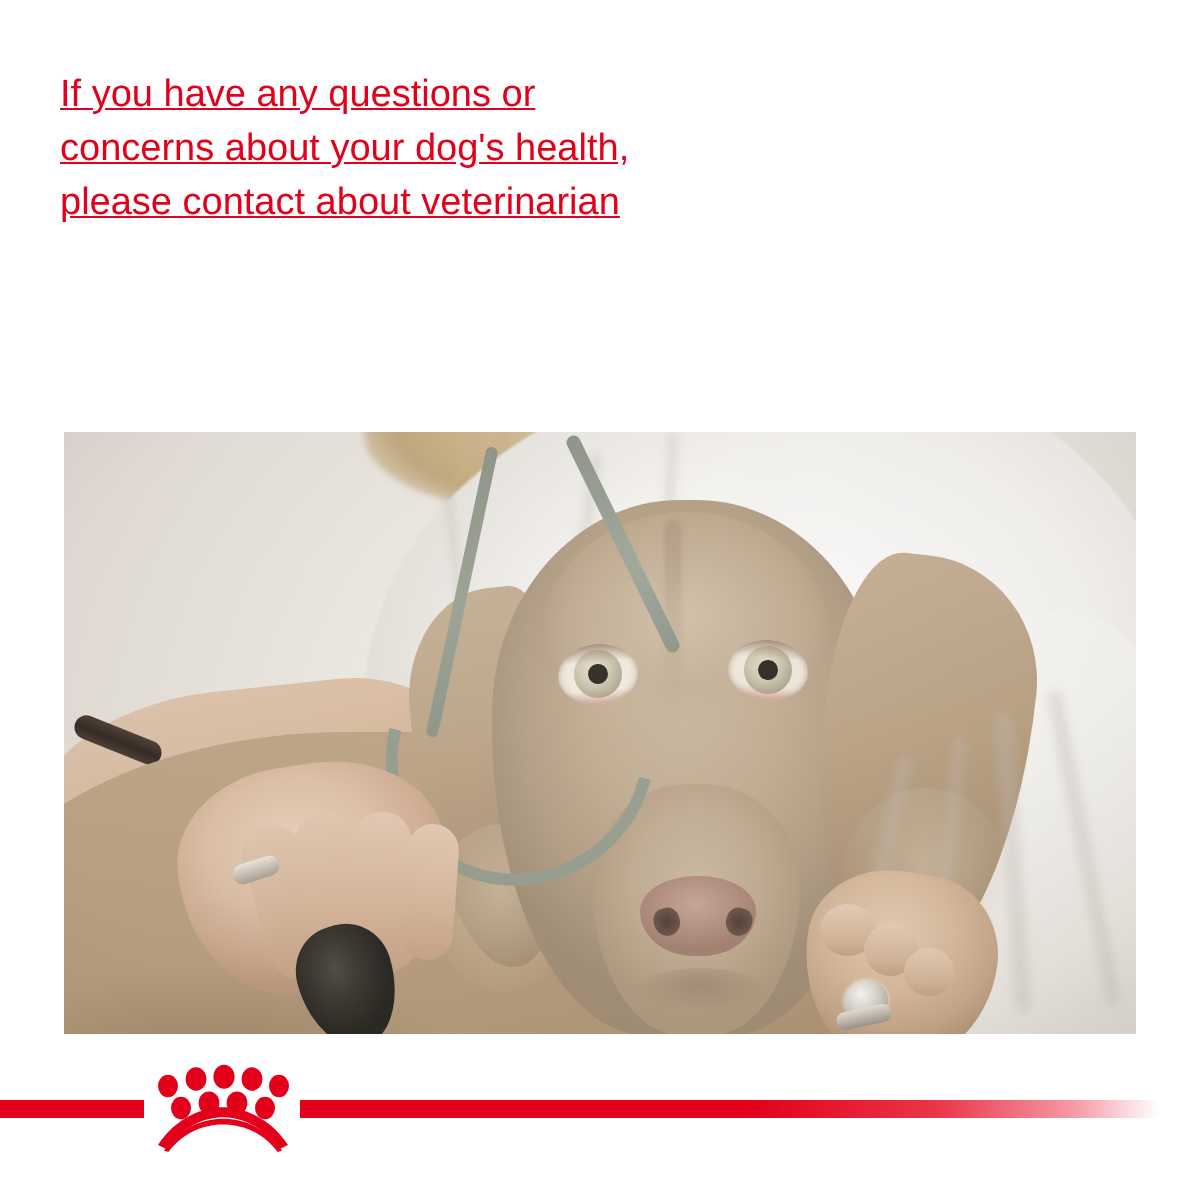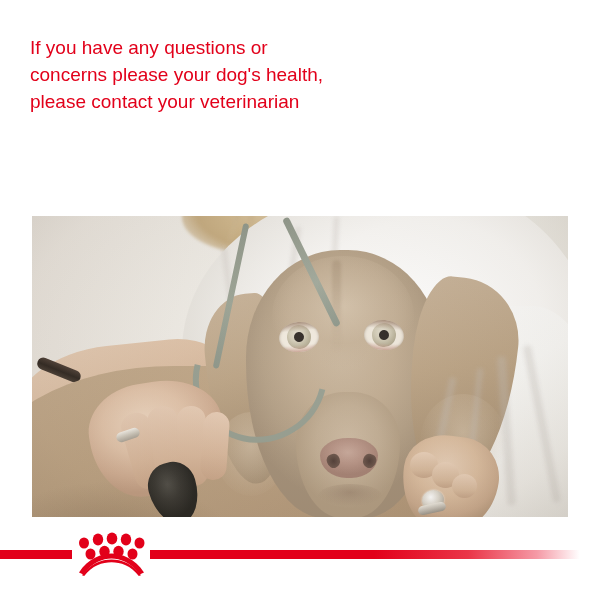--- a/index.html
+++ b/index.html
@@ -38,21 +38,21 @@
   }
 
   .body-copy {
     color: #e2001a;
     font-size: 19px;
     font-weight: normal;
     line-height: 27px;
     margin-top: 6px;
     letter-spacing: 0px;
   }
-  .body-copy .line { display: block; white-space: nowrap; }
+  .body-copy .line { display: block; white-space: nowrap; text-decoration: underline; }
 
   
   .photo {
     position: absolute;
     left: 32px;
     top: 216px;
     width: 536px;
     height: 301px;
     overflow: hidden;
     background: #ded6cc;
@@ -416,22 +416,22 @@
 </style>
 </head>
 <body>
 
 <div class="page">
 
   <div class="text-block">
 
     <div class="body-copy">
       <span class="line">If you have any questions or</span>
-      <span class="line">concerns please your dog's health,</span>
-      <span class="line">please contact your veterinarian</span>
+      <span class="line">concerns about your dog's health,</span>
+      <span class="line">please contact about veterinarian</span>
     </div>
   </div>
 
   <div class="photo" aria-label="Veterinarian in a white coat examining a Weimaraner dog with a stethoscope">
     <div class="photo-scene">
 
       <div class="bg-wall"></div>
 
       <div class="hair"></div>
       <div class="hair-strand hs1"></div>

